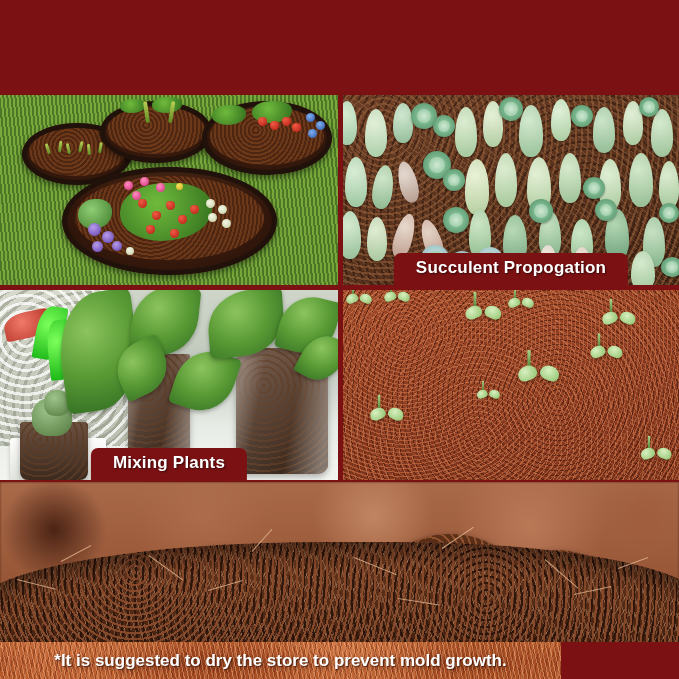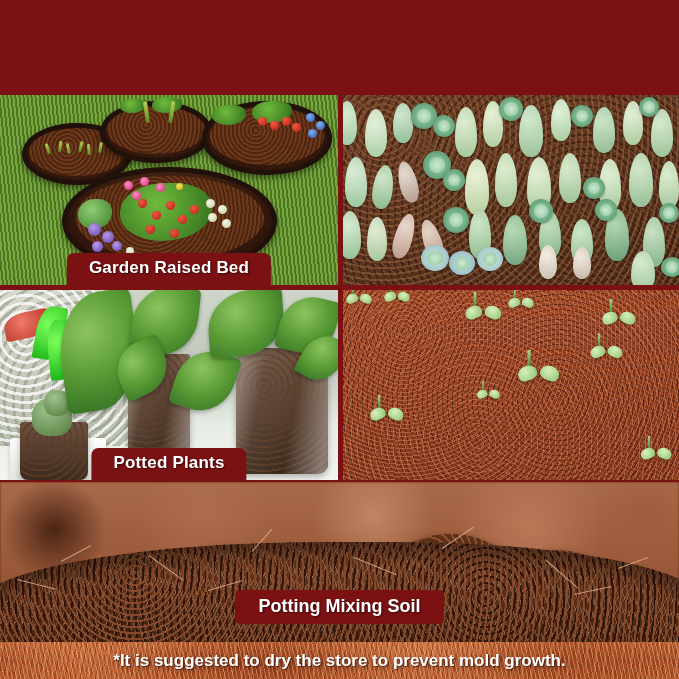--- a/index.html
+++ b/index.html
@@ -408,21 +408,21 @@
     white-space: nowrap;
     text-shadow: 1px 1px 2px rgba(0,0,0,0.55);
     z-index: 8;
   }
 
   
   .footer {
     position: absolute;
     left: 0;
     top: 642px;
-    width: 679px;
+    width: 561px;
     height: 37px;
     overflow: hidden;
   }
   .footer-note {
     position: absolute;
     left: 0; right: 0;
     top: 50%;
     transform: translateY(-50%);
     text-align: center;
     color: #ffffff;
@@ -497,21 +497,20 @@
         <div class="bloom white" style="left:218px; top:110px;"></div>
         <div class="bloom white" style="left:208px; top:118px;"></div>
         <div class="bloom white" style="left:222px; top:124px;"></div>
         <div class="leafy" style="left:78px; top:104px; width:34px; height:30px; z-index:5; background:radial-gradient(circle at 40% 35%, #8fce74, #3d7a2a);"></div>
         <div class="bloom purple" style="left:88px; top:128px; width:13px; height:13px; z-index:6;"></div>
         <div class="bloom purple" style="left:102px; top:136px; width:12px; height:12px; z-index:6;"></div>
         <div class="bloom purple" style="left:92px; top:146px; width:11px; height:11px; z-index:6;"></div>
         <div class="bloom purple" style="left:112px; top:146px; width:10px; height:10px; z-index:6;"></div>
         <div class="bloom white" style="left:126px; top:152px; width:8px; height:8px; z-index:6;"></div>
       </div>
-      <div class="caption">Garden Raised Bed</div>
     </div>
 
     <div class="gap" style="grid-column:2; grid-row:1;"></div>
 
     <div class="cell r1c3">
       <div class="photo">
         <div class="soil-dark"></div>
 
         <div class="leaf" style="left:-6px;  top:6px;  width:20px; height:44px; background:radial-gradient(circle at 40% 30%, #d7ecd2, #9cc7a4);"></div>
         <div class="leaf" style="left:22px;  top:14px; width:22px; height:48px; background:radial-gradient(circle at 40% 30%, #e2efd8, #a8cda6);"></div>
@@ -560,20 +559,21 @@
         <div class="rosette" style="left:316px; top:108px; width:20px; height:20px;"></div>
 
         <div class="rosette" style="left:78px;  top:150px; width:28px; height:26px; background:radial-gradient(circle at 50% 50%, #cfe6e4, #8fb8bc);"></div>
         <div class="rosette" style="left:106px; top:156px; width:26px; height:24px; background:radial-gradient(circle at 50% 50%, #c8e3e2, #86b2b8);"></div>
         <div class="rosette" style="left:134px; top:152px; width:26px; height:24px; background:radial-gradient(circle at 50% 50%, #d3e9e6, #93bcbe);"></div>
         <div class="leaf" style="left:196px; top:150px; width:18px; height:34px; background:radial-gradient(circle at 40% 30%, #f3ece2, #c9bdae);"></div>
         <div class="leaf" style="left:230px; top:152px; width:18px; height:32px; background:radial-gradient(circle at 40% 30%, #f0e8dd, #c4b6a6);"></div>
         <div class="leaf" style="left:288px; top:156px; width:24px; height:40px; background:radial-gradient(circle at 40% 30%, #d6eace, #9cc397);"></div>
         <div class="rosette" style="left:318px; top:162px; width:22px; height:20px;"></div>
       </div>
+      <div class="caption">Succulent Propogation</div>
     </div>
 
     <div class="gap" style="grid-column:1 / span 3; grid-row:2;"></div>
 
     <div class="cell r3c1">
       <div class="photo">
         <div class="studio-bg"></div>
         <div class="gravel"></div>
 
         <div class="red-leaf" style="left:4px;  top:22px; width:46px; height:26px; transform:rotate(-12deg);"></div>
@@ -598,21 +598,21 @@
         <div class="bigleaf" style="left:176px; top:60px; width:58px; height:62px; transform:rotate(18deg);"></div>
 
         <div class="pot" style="left:236px; top:58px; width:92px; height:126px; border-radius:4px 4px 10px 10px;">
           <div class="pot-soil"></div>
           <div class="pot-glass"></div>
         </div>
         <div class="bigleaf" style="left:208px; top:0px;  width:76px; height:66px; transform:rotate(-4deg);"></div>
         <div class="bigleaf" style="left:280px; top:6px;  width:56px; height:58px; transform:rotate(14deg);"></div>
         <div class="bigleaf" style="left:302px; top:44px; width:40px; height:48px; transform:rotate(28deg);"></div>
       </div>
-      <div class="caption">Potted Plants</div>
+      <div class="caption">Mixing Plants</div>
     </div>
 
     <div class="gap" style="grid-column:2; grid-row:3;"></div>
 
     <div class="cell r3c3">
       <div class="photo">
         <div class="coir-soil"></div>
 
         <div class="seedling" style="left:10px;  top:4px;">
           <div class="stem"></div>
@@ -685,20 +685,19 @@
       <div class="fiber" style="left:52%; top:14%; width:46px; transform:rotate(22deg);"></div>
       <div class="fiber" style="left:64%; top:6%;  width:38px; transform:rotate(-34deg);"></div>
       <div class="fiber" style="left:78%; top:16%; width:44px; transform:rotate(41deg);"></div>
       <div class="fiber" style="left:88%; top:24%; width:32px; transform:rotate(-20deg);"></div>
       <div class="fiber" style="left:6%;  top:34%; width:40px; transform:rotate(14deg);"></div>
       <div class="fiber" style="left:32%; top:44%; width:36px; transform:rotate(-16deg);"></div>
       <div class="fiber" style="left:58%; top:52%; width:42px; transform:rotate(9deg);"></div>
       <div class="fiber" style="left:82%; top:48%; width:38px; transform:rotate(-12deg);"></div>
     </div>
 
-    <div class="banner-caption">Potting Mixing Soil</div>
   </div>
 
   <div class="footer coir">
     <div class="footer-note">*It is suggested to dry the store to prevent mold growth.</div>
   </div>
 
 </div>
 
 </body></html>

